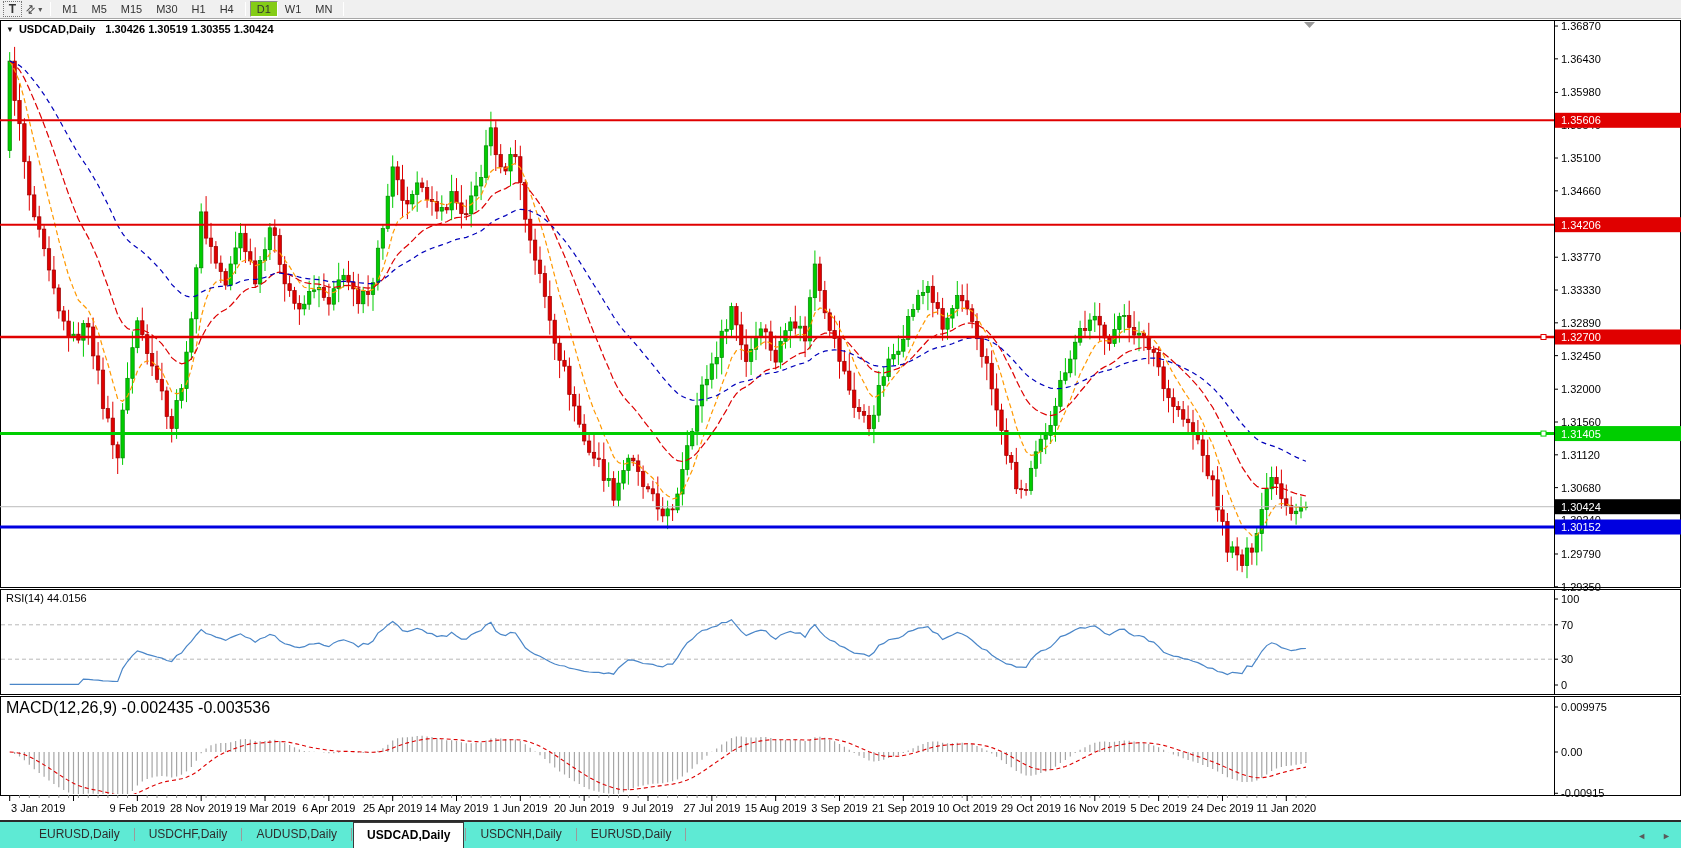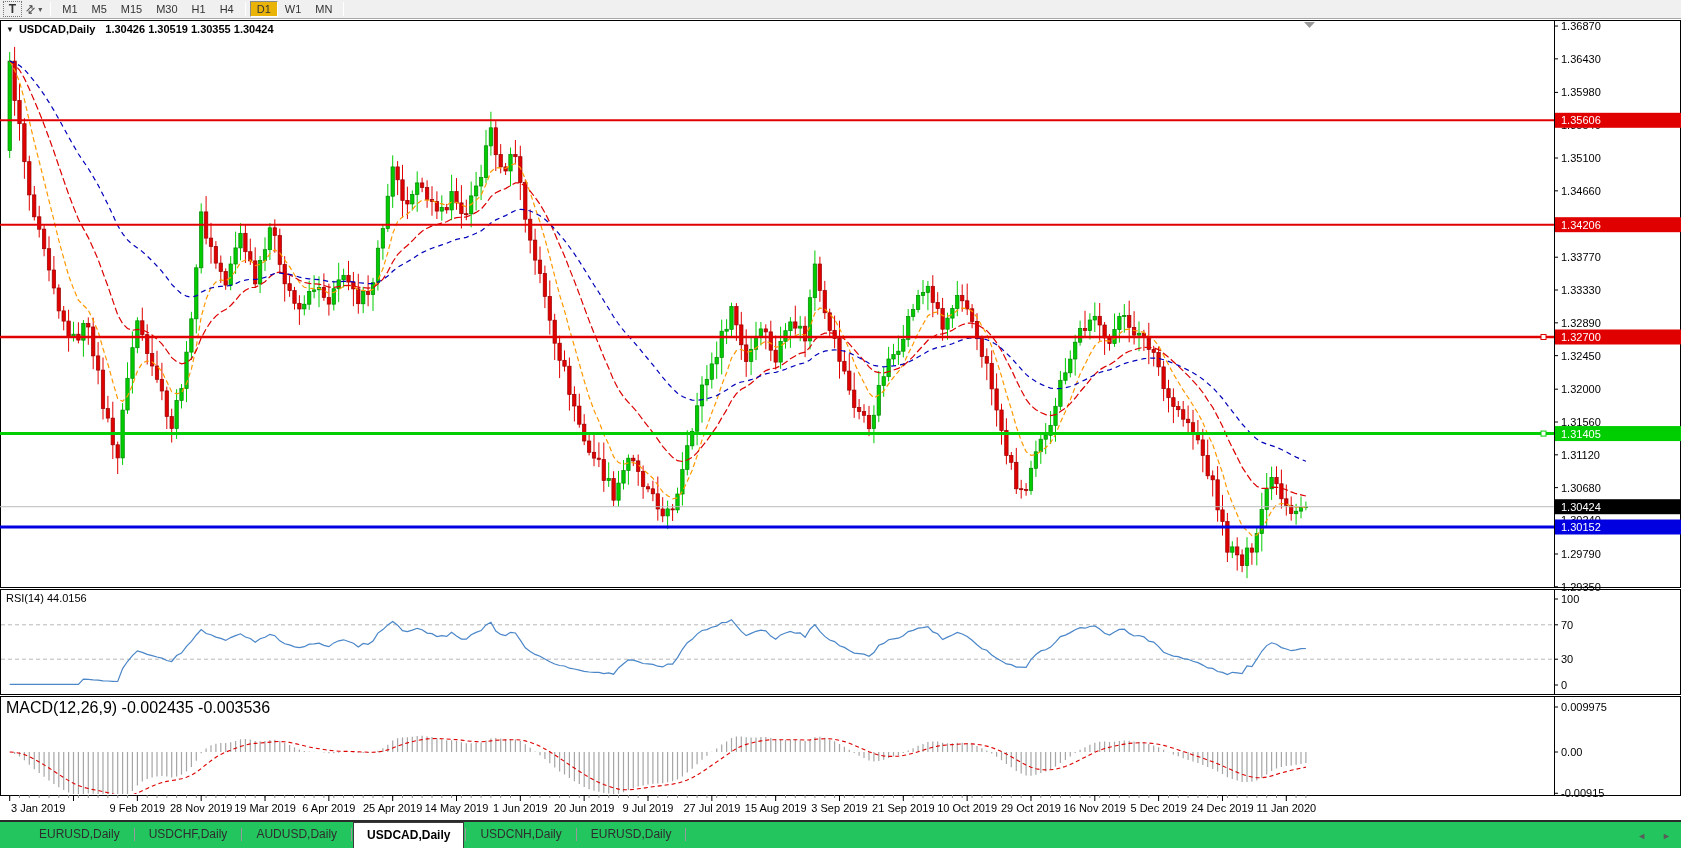--- a/index.html
+++ b/index.html
@@ -7,39 +7,39 @@
   body{background:#ffffff;font-family:"Liberation Sans",sans-serif;position:relative}
   #app{position:relative;width:1681px;height:848px;background:#fff}
   svg text{font-family:"Liberation Sans",sans-serif}
   #chart-svg{position:absolute;top:0;left:0}
 
   
   #toolbar{position:absolute;top:0;left:0;width:100%;height:19px;background:#f0f0f0;
     border-bottom:1px solid #a8a8a8;display:flex;align-items:center;padding:1px 3px;z-index:5}
   .tbtn{height:16px;min-width:22px;padding:0 6px;border:1px solid transparent;background:transparent;
     font-family:"Liberation Sans",sans-serif;font-size:11px;color:#333;display:flex;align-items:center;justify-content:center;cursor:default}
-  .tbtn.pressed{background:#eab308;border:1px solid #8a8a8a;border-right-color:#fff;border-bottom-color:#fff}
+  .tbtn.pressed{background:#84cc16;border:1px solid #8a8a8a;border-right-color:#fff;border-bottom-color:#fff}
   #text-tool{border:1px dotted #777;width:19px;min-width:19px;padding:0;font-weight:bold;font-size:12px}
   .tool-group{display:flex;align-items:center;height:16px;padding:0 4px;color:#444}
   .cursor-glyph{display:inline-block;transform:rotate(-45deg);font-size:11px;line-height:11px}
   .dd{font-size:8px;margin-left:3px;color:#555}
   .tsep{width:1px;height:14px;background:#9c9c9c;border-right:1px solid #fff;margin:0 4px}
 
   
   #chart-header{position:absolute;top:23px;left:6px;font-size:11px;font-weight:bold;color:#000;
     display:flex;align-items:center;white-space:nowrap;z-index:3}
   #chart-header .caret{font-size:8px;margin-right:5px;color:#111}
   #chart-header .ttl{margin-right:10px}
   #rsi-label{position:absolute;top:592px;left:6px;font-size:11px;color:#000;z-index:3}
   #macd-label{position:absolute;top:699px;left:6px;font-size:16px;color:#000;z-index:3}
   #date-axis{position:absolute;top:0;left:0;width:100%;height:100%;pointer-events:none;z-index:3}
   #date-axis span{position:absolute;top:802px;font-size:11px;color:#000;white-space:nowrap}
 
   
-  #tabbar{position:absolute;top:820px;left:0;width:100%;height:28px;background:#22c55e;
+  #tabbar{position:absolute;top:820px;left:0;width:100%;height:28px;background:#5eead4;
     border-top:2px solid #2b2b2b;z-index:5}
   #tabs{display:flex;align-items:flex-end;height:100%;padding-left:26px}
   .tab{font-size:12px;color:#2e2e2e;padding:5px 13px 7px;height:26px;display:flex;align-items:center;cursor:default}
   .tab.active{background:#ffffff;border:1px solid #3a3a3a;border-bottom:none;font-weight:bold;color:#000;height:26px;margin-top:0}
   .tabsep{width:1px;height:13px;background:#9a9a9a;margin:0 1px 7px}
   #tab-arrows{position:absolute;right:10px;top:9px;display:flex;gap:16px;color:#5a5a5a;font-size:9px}
   #tab-arrows span{cursor:default}
 </style>
 </head>
 <body>

